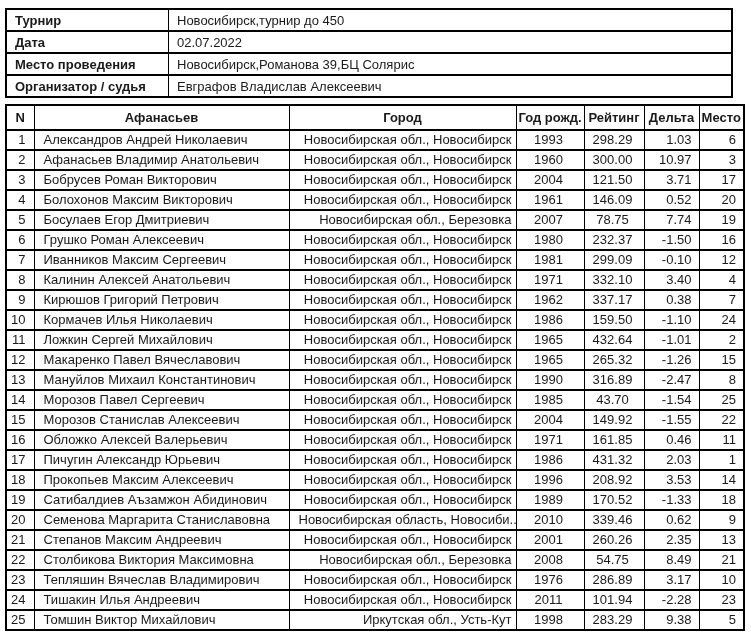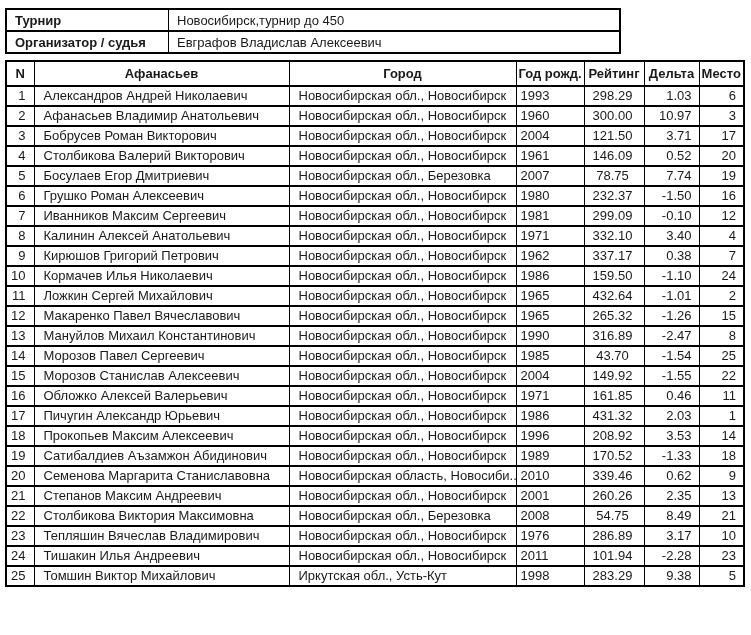--- a/index.html
+++ b/index.html
@@ -13,21 +13,21 @@
     width: 751px;
     height: 635px;
     overflow: hidden;
     box-sizing: border-box;
     padding: 8px 0 0 5px;
     background: #ffffff;
   }
   table {
     border-collapse: collapse;
     table-layout: fixed;
-    width: 616px;
+    width: 728px;
     background: #ffffff;
   }
   
   .info-table {
     border: 2px solid #000;
   }
   .info-table td {
     border-left: 1px solid #000;
     border-right: 1px solid #000;
     border-top: 2px solid #000;
@@ -71,36 +71,44 @@
     height: 18px;
     font-size: 13px;
     line-height: 14px;
     vertical-align: middle;
     padding: 0 4px;
     white-space: nowrap;
     overflow: hidden;
   }
   .results-table td.col-n      { text-align: right; padding-right: 8px; }
   .results-table td.col-name   { text-align: left;  padding-left: 9px; margin-left: 26px; }
-  .results-table td.col-city   { text-align: left;  padding-left: 9px; }
-  .results-table td.col-year   { text-align: left; padding-right: 7px; }
+  .results-table td.col-city   { text-align: right;  padding-left: 9px; }
+  .results-table td.col-year   { text-align: center; padding-right: 7px; }
   .results-table td.col-rating { text-align: center; padding-right: 7px; }
   .results-table td.col-delta  { text-align: right; padding-right: 7px; }
   .results-table td.col-place  { text-align: right; padding-right: 7px; }
 </style>
 </head>
 <body>
 
 <div class="page">
 
   <table class="info-table">
     <tbody>
         <tr>
           <td class="info-label">Турнир</td>
           <td class="info-value">Новосибирск,турнир до 450</td>
+        </tr>
+        <tr>
+          <td class="info-label">Дата</td>
+          <td class="info-value">02.07.2022</td>
+        </tr>
+        <tr>
+          <td class="info-label">Место проведения</td>
+          <td class="info-value">Новосибирск,Романова 39,БЦ Солярис</td>
         </tr>
         <tr>
           <td class="info-label">Организатор / судья</td>
           <td class="info-value">Евграфов Владислав Алексеевич</td>
         </tr>
       </tbody>
   </table>
 
   <table class="results-table">
     <colgroup>
@@ -146,21 +154,21 @@
           <td class="col-n">3</td>
           <td class="col-name">Бобрусев Роман Викторович</td>
           <td class="col-city">Новосибирская обл., Новосибирск</td>
           <td class="col-year">2004</td>
           <td class="col-rating">121.50</td>
           <td class="col-delta">3.71</td>
           <td class="col-place">17</td>
         </tr>
         <tr>
           <td class="col-n">4</td>
-          <td class="col-name">Столбикова Валерий Викторович</td>
+          <td class="col-name">Болохонов Максим Викторович</td>
           <td class="col-city">Новосибирская обл., Новосибирск</td>
           <td class="col-year">1961</td>
           <td class="col-rating">146.09</td>
           <td class="col-delta">0.52</td>
           <td class="col-place">20</td>
         </tr>
         <tr>
           <td class="col-n">5</td>
           <td class="col-name">Босулаев Егор Дмитриевич</td>
           <td class="col-city">Новосибирская обл., Березовка</td>

